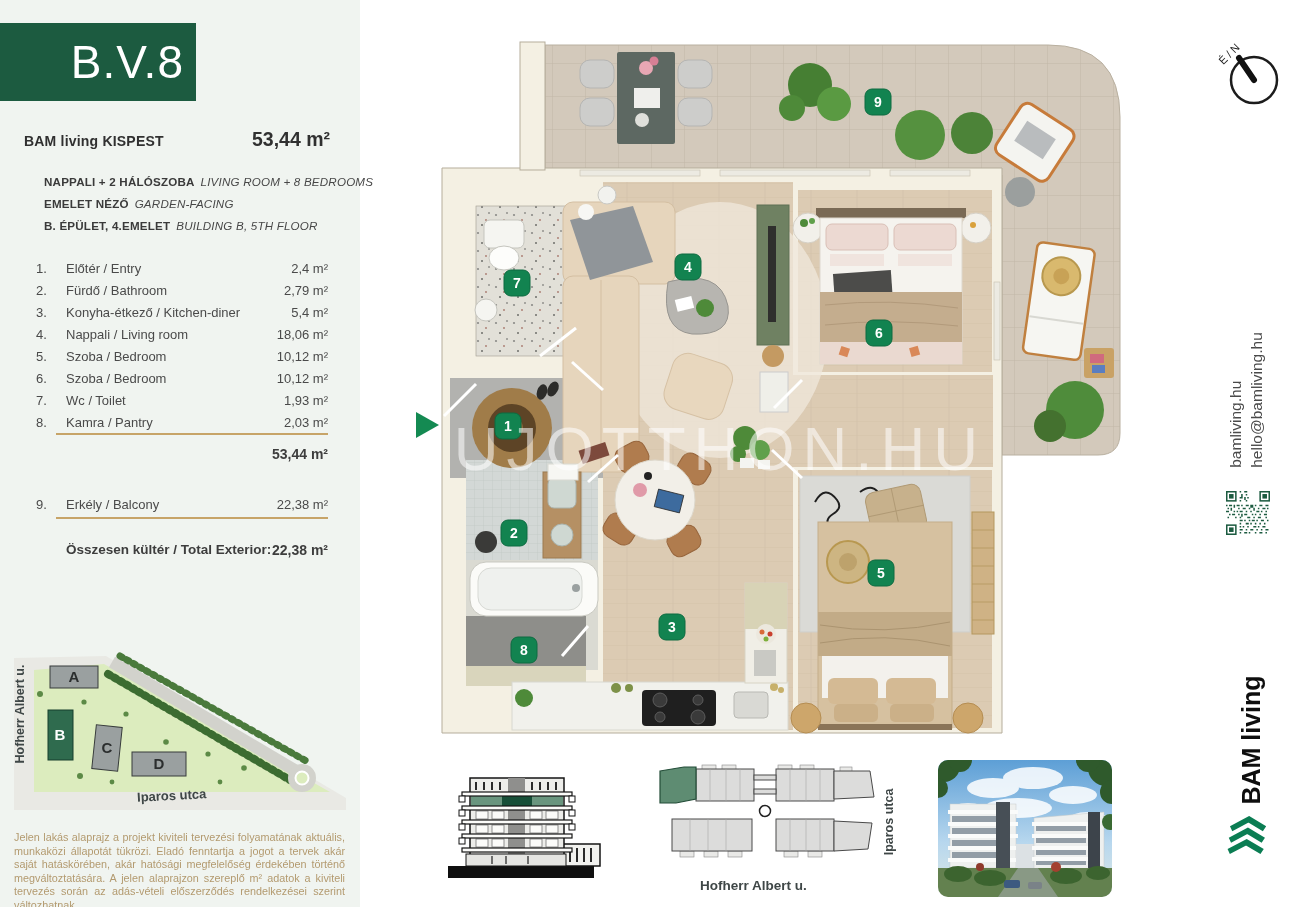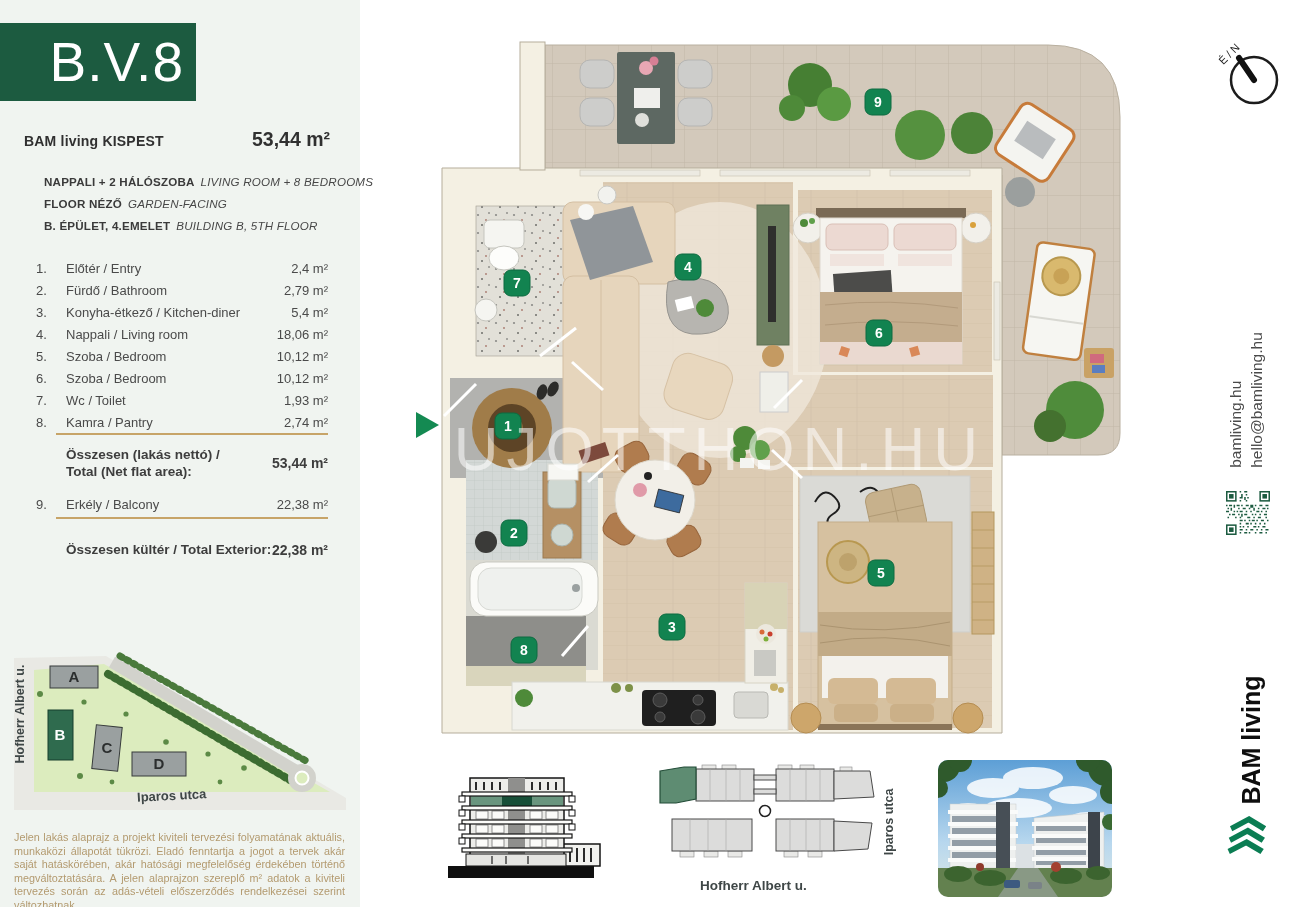--- a/index.html
+++ b/index.html
@@ -3,21 +3,21 @@
 <meta charset="utf-8">
 <style>
   html,body{margin:0;padding:0;background:#fff;}
   body{font-family:"Liberation Sans",sans-serif;color:#3d3d3d;}
   .page{position:relative;width:1293px;height:907px;background:#ffffff;overflow:hidden;}
   .abs{position:absolute;}
 
   
   .sidebar{left:0;top:0;width:360px;height:907px;background:#f0f4f0;}
   .unitbox{left:0;top:23px;width:196px;height:78px;background:#1c5b40;color:#fff;
-    font-size:55px;font-weight:300;letter-spacing:1px;display:flex;align-items:center;
+    font-size:46px;font-weight:300;letter-spacing:1px;display:flex;align-items:center;
     justify-content:flex-end;padding-right:12px;box-sizing:border-box;}
   .titlerow{left:24px;top:128px;width:306px;display:flex;align-items:baseline;}
   .title{font-size:14px;font-weight:bold;color:#303030;letter-spacing:.2px;}
   .titlearea{margin-left:auto;font-size:19.5px;font-weight:bold;color:#303030;}
   .specs{left:24px;top:175px;width:330px;}
   .spec{height:22px;font-size:11.6px;color:#3a3a3a;white-space:nowrap;}
   .spec b{font-weight:bold;letter-spacing:.2px;margin-left:20px;}
   .spec i{font-style:italic;margin-left:6px;letter-spacing:.2px;color:#474747;}
   .rooms{left:36px;top:261px;width:292px;}
   .roomrow{height:22px;display:flex;font-size:13px;color:#4a4a4a;}
@@ -53,21 +53,21 @@
   <div class="abs sidebar">
     <div class="abs unitbox">B.V.8</div>
 
     <div class="abs titlerow">
       <span class="title">BAM living KISPEST</span>
       <span class="titlearea">53,44 m²</span>
     </div>
 
     <div class="abs specs">
       <div class="spec"><b>NAPPALI + 2 HÁLÓSZOBA</b><i>LIVING ROOM + 8 BEDROOMS</i></div>
-      <div class="spec"><b>FLOOR NÉZŐ</b><i>GARDEN-FACING</i></div>
+      <div class="spec"><b>EMELET NÉZŐ</b><i>GARDEN-FACING</i></div>
       <div class="spec"><b>B. ÉPÜLET, 4.EMELET</b><i>BUILDING B, 5TH FLOOR</i></div>
     </div>
 
     <div class="abs rooms">
       <div class="roomrow">
           <span class="num">1.</span>
           <span>Előtér / Entry</span>
           <span class="ar">2,4 m²</span>
         </div>
       <div class="roomrow">
@@ -96,31 +96,27 @@
           <span class="ar">10,12 m²</span>
         </div>
       <div class="roomrow">
           <span class="num">7.</span>
           <span>Wc / Toilet</span>
           <span class="ar">1,93 m²</span>
         </div>
       <div class="roomrow">
           <span class="num">8.</span>
           <span>Kamra / Pantry</span>
-          <span class="ar">2,74 m²</span>
+          <span class="ar">2,03 m²</span>
         </div>
     </div>
 
     <div class="abs goldline" style="top:433px"></div>
 
     <div class="abs totrow" style="top:446px">
-      <div class="totlbl">
-        <div>Összesen (lakás nettó) /</div>
-        <div>Total (Net flat area):</div>
-      </div>
       <span class="totval">53,44 m²</span>
     </div>
 
     <div class="abs roomrow" style="left:36px;top:497px;width:292px">
       <span class="num">9.</span>
       <span>Erkély / Balcony</span>
       <span class="ar">22,38 m²</span>
     </div>
 
     <div class="abs goldline" style="top:517px"></div>

